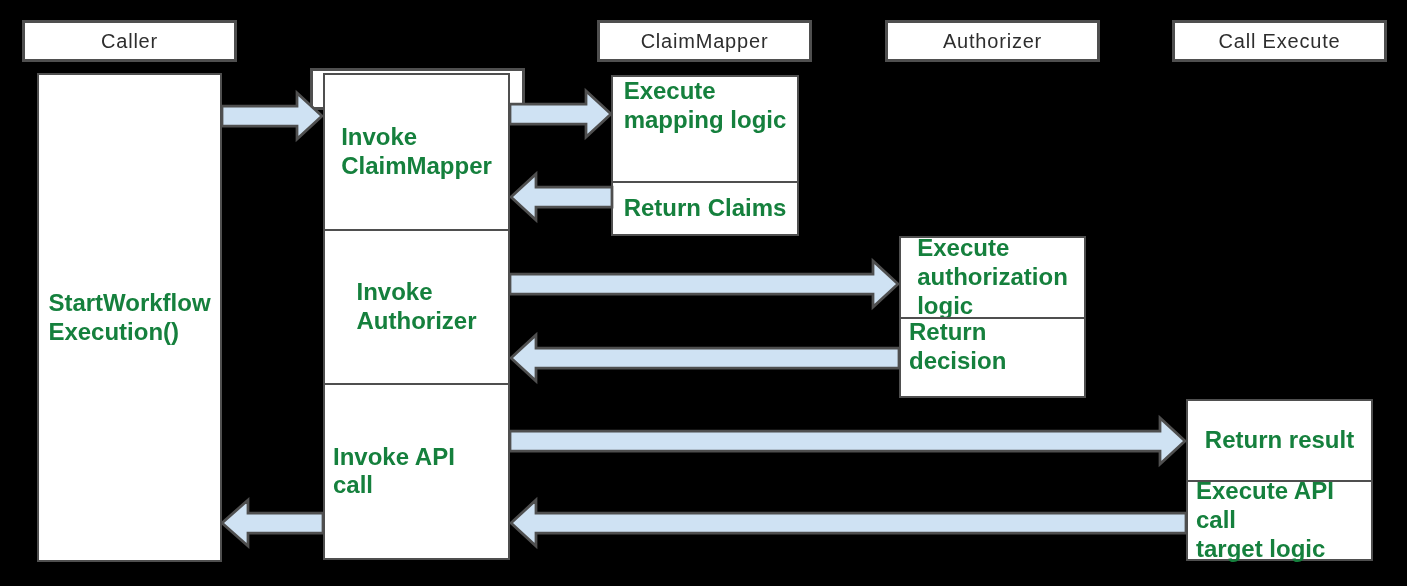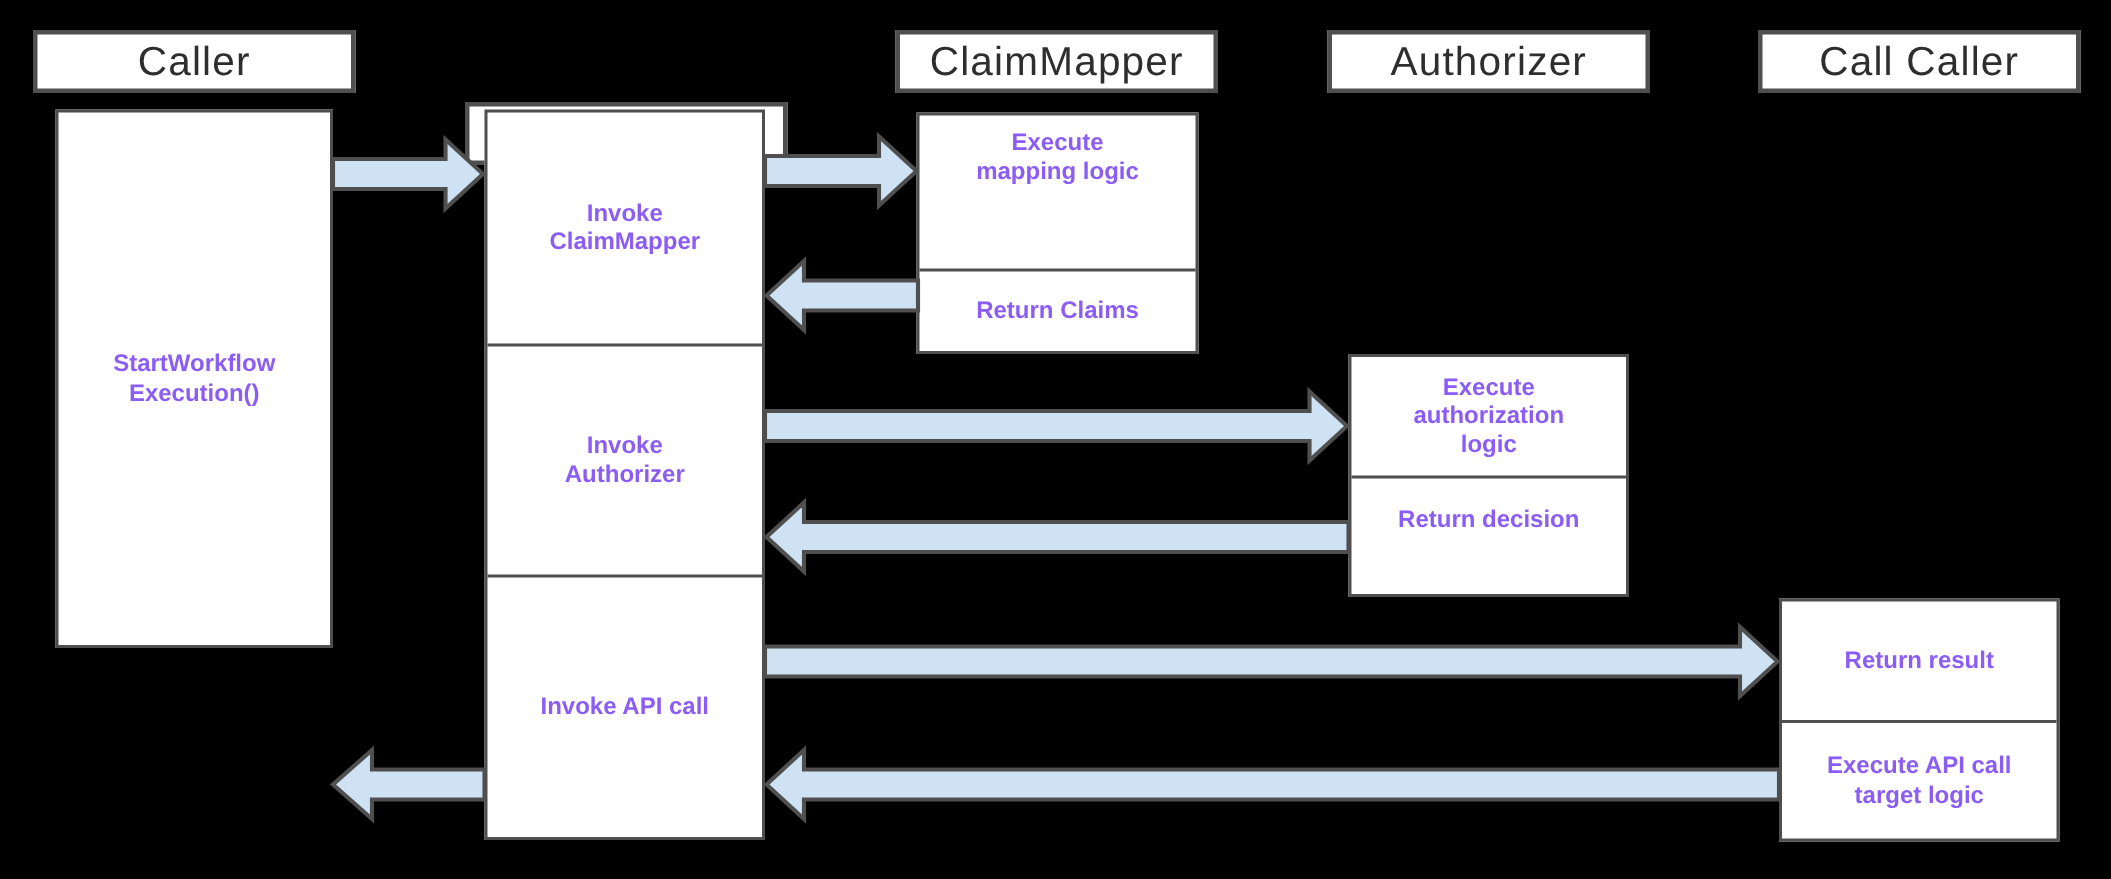--- a/index.html
+++ b/index.html
@@ -20,55 +20,55 @@
     position: absolute;
     top: 20px;
     width: 215px;
     height: 42px;
     background: #ffffff;
     border: 3px solid #4f4f4f;
     box-sizing: border-box;
     display: flex;
     align-items: center;
     justify-content: center;
-    font-size: 27px;
+    font-size: 20px;
     font-weight: 400;
     letter-spacing: 0.8px;
     color: #2e2e2e;
     white-space: nowrap;
   }
   .lane-caller      { left: 22px;   }
   .lane-frontend    { left: 310px; margin-top: 48px;  }
   .lane-claimmapper { left: 597px;  }
   .lane-authorizer  { left: 885px;  }
   .lane-calltarget  { left: 1172px; }
 
   
   .activation {
     position: absolute;
     background: #ffffff;
     border: 2px solid #4f4f4f;
     box-sizing: border-box;
     display: flex;
     flex-direction: column;
   }
-  .act-caller      { left: 37px;   top: 73px;  width: 185px; height: 359px; }
+  .act-caller      { left: 37px;   top: 73px;  width: 185px; height: 489px; }
   .act-frontend    { left: 323px;  top: 73px;  width: 187px; height: 487px; }
   .act-claimmapper { left: 611px;  top: 75px;  width: 188px; height: 161px; }
   .act-authorizer  { left: 899px;  top: 236px; width: 187px; height: 162px; }
   .act-calltarget  { left: 1186px; top: 399px; width: 187px; height: 162px; }
 
   .step {
     display: flex;
     align-items: center;
     justify-content: center;
-    text-align: center;
-    font-size: 16px;
+    text-align: left;
+    font-size: 24px;
     font-weight: bold;
-    color: #8b5cf6;
+    color: #15803d;
     line-height: 1.2;
     white-space: pre-line;
     padding: 0 8px;
     box-sizing: border-box;
   }
   .step + .step { border-top: 2px solid #4f4f4f; }
 
   .act-caller .step-0      { height: 485px; }
   .act-frontend .step-0    { height: 162px; }
   .act-frontend .step-1    { height: 161px; }
@@ -106,21 +106,21 @@
   <div class="lane-header lane-frontend">
     <span>Frontend</span>
   </div>
   <div class="lane-header lane-claimmapper">
     <span>ClaimMapper</span>
   </div>
   <div class="lane-header lane-authorizer">
     <span>Authorizer</span>
   </div>
   <div class="lane-header lane-calltarget">
-    <span>Call Caller</span>
+    <span>Call Execute</span>
   </div>
 
   <div class="activation act-caller">
     <div class="step step-0">StartWorkflow
 Execution()</div>
   </div>
 
   <div class="activation act-frontend">
     <div class="step step-0">Invoke
 ClaimMapper</div>

